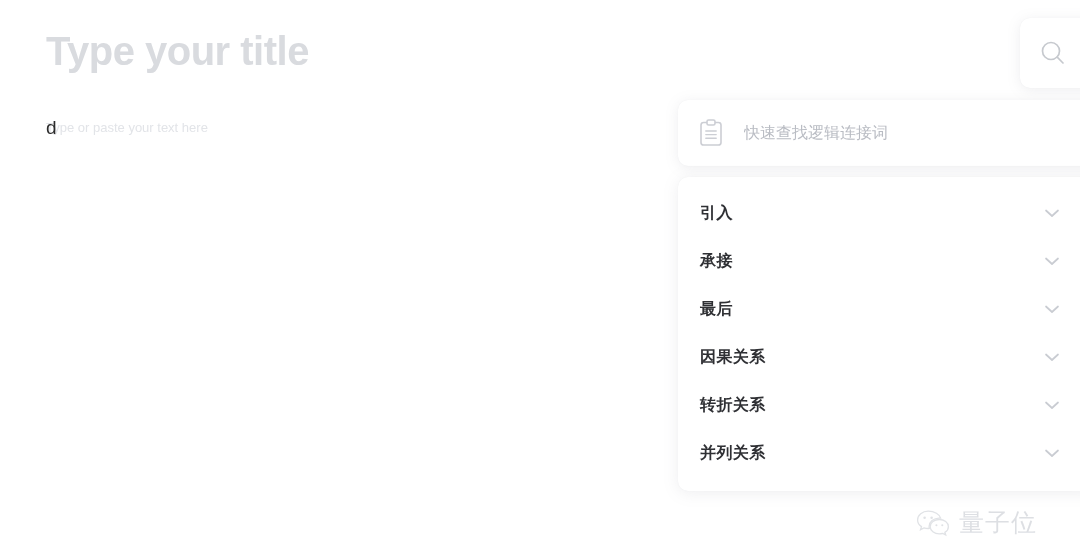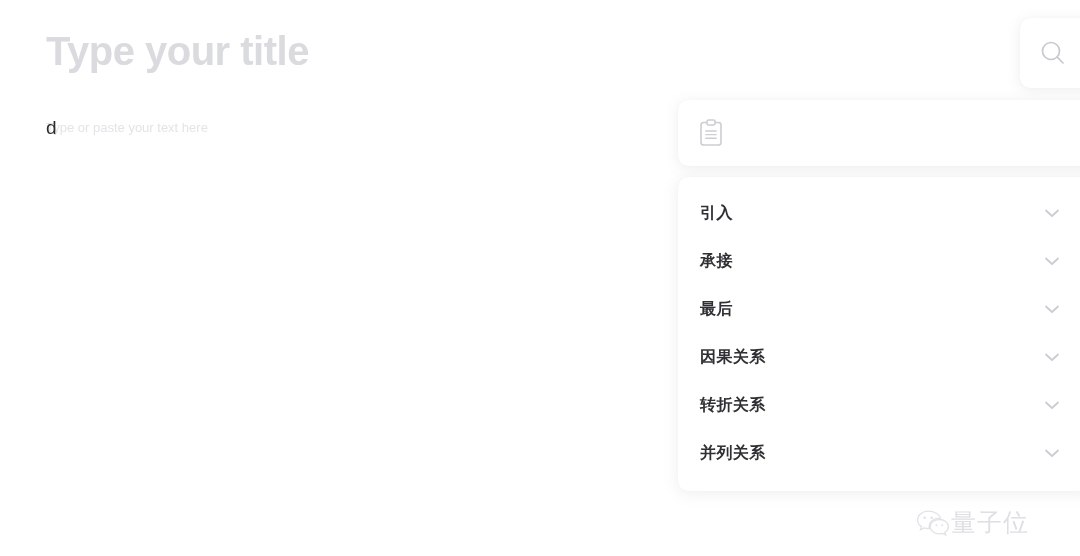--- a/index.html
+++ b/index.html
@@ -164,20 +164,21 @@
   }
   .chevron svg { display: block; }
 
   
   .watermark {
     position: absolute;
     left: 915px;
     top: 508px;
     display: flex;
     align-items: center;
+    gap: 8px;
     opacity: 0.5;
     user-select: none;
   }
 
   .wm-logo { width: 36px; height: 30px; flex: 0 0 auto; }
   .wm-logo svg { display: block; }
 
   .wm-text {
     font-size: 25px;
     color: #bcc0c8;
@@ -214,20 +215,21 @@
   <div class="panel-search">
     <span class="clipboard-icon">
       <svg width="26" height="28" viewBox="0 0 26 28" fill="none">
         <rect x="3" y="3.5" width="20" height="22.5" rx="2.6" stroke="#ccced4" stroke-width="1.6"></rect>
         <rect x="9" y="1" width="8" height="5" rx="1.6" stroke="#ccced4" stroke-width="1.6" fill="#ffffff"></rect>
         <line x1="7.8" y1="12" x2="18.2" y2="12" stroke="#ccced4" stroke-width="1.4" stroke-linecap="round"></line>
         <line x1="7.8" y1="15.6" x2="18.2" y2="15.6" stroke="#ccced4" stroke-width="1.4" stroke-linecap="round"></line>
         <line x1="7.8" y1="19.2" x2="18.2" y2="19.2" stroke="#ccced4" stroke-width="1.4" stroke-linecap="round"></line>
       </svg>
     </span>
+    <input class="panel-search-input" type="text" placeholder="快速查找逻辑连接词" style="">
   </div>
 
   <div class="panel-list">
 
     <div class="list-item">
       <span class="list-item-label">引入</span>
       <span class="chevron">
         <svg width="20" height="20" viewBox="0 0 20 20" fill="none">
           <polyline points="4,7.5 10,13 16,7.5" stroke="#c9ccd2" stroke-width="1.7" stroke-linecap="round" stroke-linejoin="round"></polyline>
         </svg>

